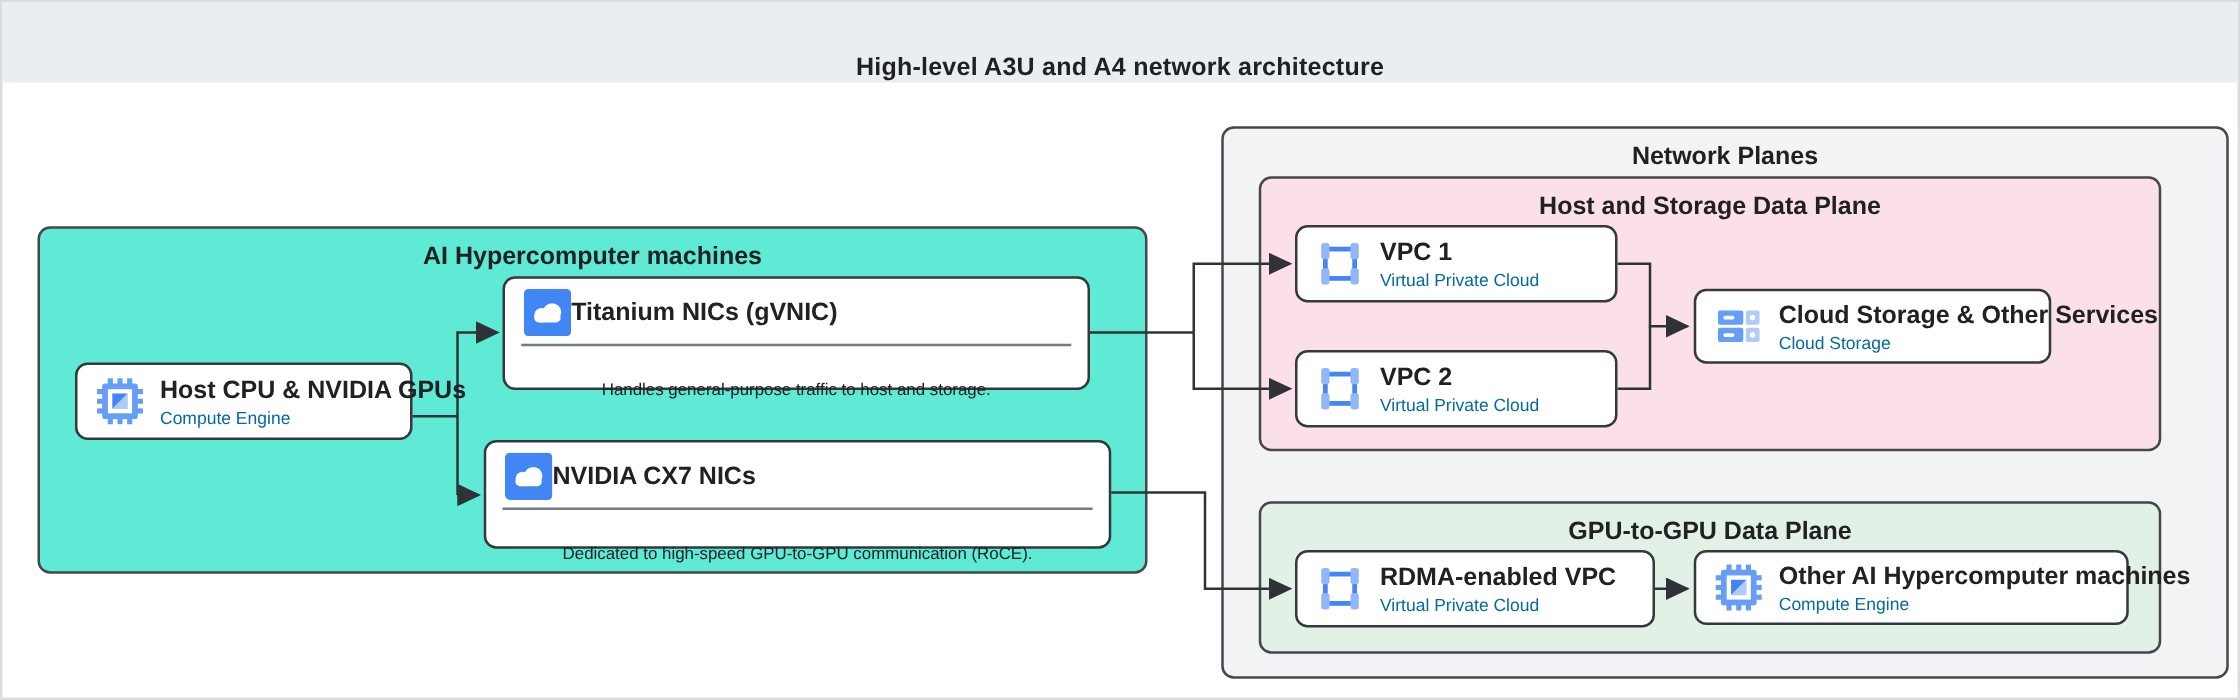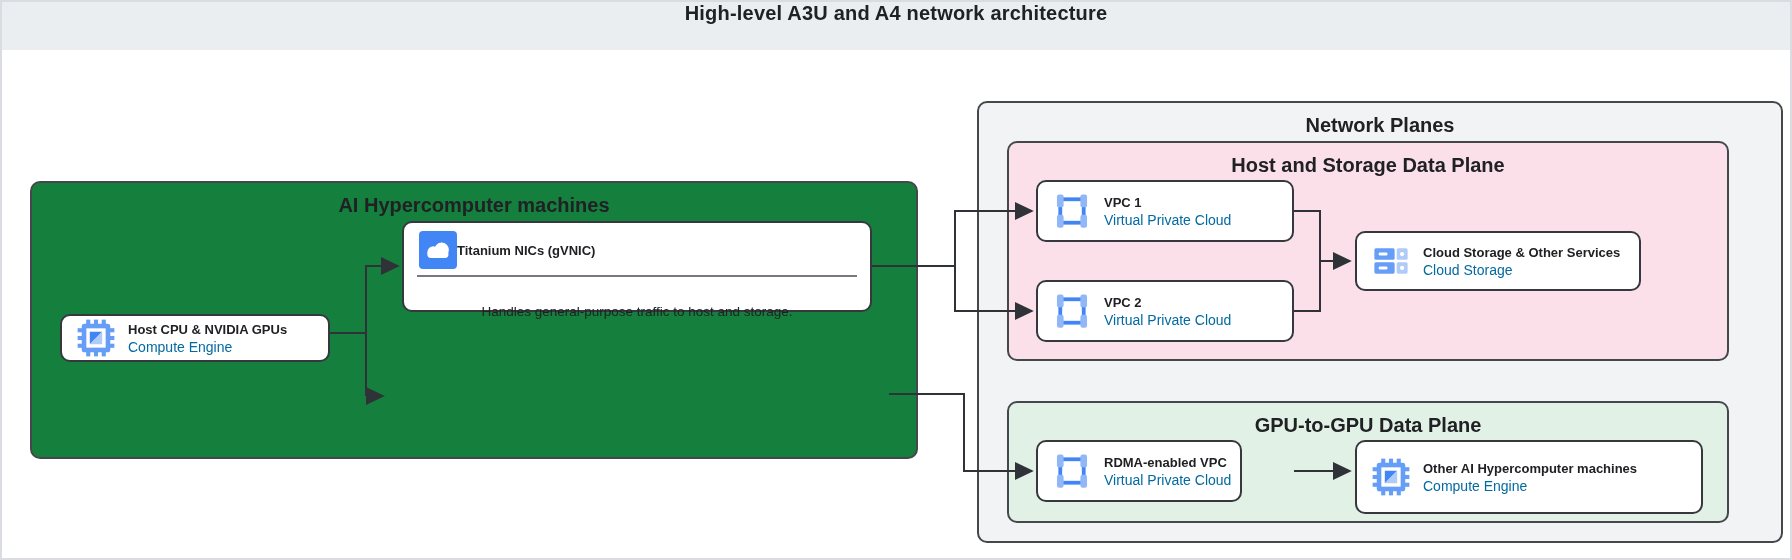--- a/index.html
+++ b/index.html
@@ -2,42 +2,42 @@
 <html><head>
 <meta charset="utf-8">
 <style>
   html,body{margin:0;padding:0;background:#fff;}
   .stage{
     position:relative;width:1792px;height:560px;box-sizing:border-box;
     background:#ffffff;border:2px solid #d9dce1;overflow:hidden;
     font-family:"Liberation Sans", sans-serif;color:#202124;
   }
   .header{
-    position:absolute;left:0;top:0;width:100%;height:48px;background:#ebeef0;
-    display:flex;align-items:flex-start;justify-content:center;
+    position:absolute;left:0;top:0;width:100%;height:64px;background:#ebeef0;
+    display:flex;align-items:flex-end;justify-content:center;
   }
   .header-title{font-size:20px;font-weight:bold;color:#202124;letter-spacing:.2px;}
   .group{position:absolute;border:2px solid #44474c;border-radius:10px;box-sizing:border-box;}
   .group-label{
     position:absolute;top:11px;left:0;right:0;text-align:center;
     font-size:20px;font-weight:bold;color:#202124;
   }
-  .g-machines{background:#15803d;}
+  .g-machines{background:#5eead4;}
   .g-netplanes{background:#f2f3f4;}
   .g-hostplane{background:#fbe0ea;}
   .g-gpuplane{background:#e2f1e5;}
   svg.wires{position:absolute;left:0;top:0;pointer-events:none;}
   .node{
     position:absolute;background:#fff;border:2px solid #35383d;border-radius:10px;
     box-sizing:border-box;display:flex;align-items:center;gap:13px;padding:0 15px;
   }
   .node .icon{flex:0 0 auto;display:flex;}
   .node .icon svg{width:38px;height:38px;}
   .txt{display:flex;flex-direction:column;gap:2px;min-width:0;}
-  .node-title{font-size:13px;font-weight:bold;color:#202124;white-space:nowrap;}
+  .node-title{font-size:20px;font-weight:bold;color:#202124;white-space:nowrap;}
   .node-sub{font-size:14px;color:#0369a1;white-space:nowrap;}
   .nicnode{flex-direction:column;align-items:stretch;gap:0;padding:0;}
   .nic-head{display:flex;align-items:center;padding:8px 15px 6px;}
   .nic-divider{border-top:2px solid #76797e;margin:0 13px;}
   .nic-desc{
     flex:1;display:flex;align-items:center;justify-content:center;
     font-size:13.5px;color:#202124;text-align:center;padding:2px 8px;margin-top:25px;
   }
 </style>
 </head>
@@ -130,21 +130,21 @@
       <path d="M870,264 H953"></path>
       <path d="M953,264 V209 H1030" marker-end="url(#arr)"></path>
       <path d="M953,264 V309 H1030" marker-end="url(#arr)"></path>
       <path d="M887,392 H962 V469 H1030" marker-end="url(#arr)"></path>
       <path d="M1292,209 H1318 V259 H1348" marker-end="url(#arr)"></path>
       <path d="M1292,309 H1318 V259"></path>
       <path d="M1292,469 H1348" marker-end="url(#arr)"></path>
     </g>
   </svg>
 
-  <div class="node" style="left:58px;top:312px;width:270px;height:48px">
+  <div class="node" style="left:58px;top:288px;width:270px;height:62px">
     <span class="icon">
         <svg>
           <use href="#i-compute"></use>
         </svg>
       </span>
     <span class="txt">
       <span class="node-title">Host CPU &amp; NVIDIA GPUs</span>
       <span class="node-sub">Compute Engine</span>
     </span>
   </div>
@@ -155,20 +155,32 @@
           <svg>
             <use href="#i-cloud"></use>
           </svg>
         </span>
       <span class="node-title">Titanium NICs (gVNIC)</span>
     </div>
     <div class="nic-divider"></div>
     <div class="nic-desc">Handles general-purpose traffic to host and storage.</div>
   </div>
 
+  <div class="node nicnode" style="left:385px;top:350px;width:502px;height:87px">
+    <div class="nic-head">
+      <span class="icon">
+          <svg>
+            <use href="#i-cloud"></use>
+          </svg>
+        </span>
+      <span class="node-title">NVIDIA CX7 NICs</span>
+    </div>
+    <div class="nic-divider"></div>
+    <div class="nic-desc">Dedicated to high-speed GPU-to-GPU communication (RoCE).</div>
+  </div>
 
   <div class="node" style="left:1034px;top:178px;width:258px;height:62px">
     <span class="icon">
         <svg>
           <use href="#i-vpc"></use>
         </svg>
       </span>
     <span class="txt">
       <span class="node-title">VPC 1</span>
       <span class="node-sub">Virtual Private Cloud</span>
@@ -192,33 +204,33 @@
         <svg>
           <use href="#i-storage"></use>
         </svg>
       </span>
     <span class="txt">
       <span class="node-title">Cloud Storage &amp; Other Services</span>
       <span class="node-sub">Cloud Storage</span>
     </span>
   </div>
 
-  <div class="node" style="left:1034px;top:438px;width:206px;height:62px">
+  <div class="node" style="left:1034px;top:438px;width:288px;height:62px">
     <span class="icon">
         <svg>
           <use href="#i-vpc"></use>
         </svg>
       </span>
     <span class="txt">
       <span class="node-title">RDMA-enabled VPC</span>
       <span class="node-sub">Virtual Private Cloud</span>
     </span>
   </div>
 
-  <div class="node" style="left:1353px;top:438px;width:348px;height:74px">
+  <div class="node" style="left:1353px;top:438px;width:348px;height:60px">
     <span class="icon">
         <svg>
           <use href="#i-compute"></use>
         </svg>
       </span>
     <span class="txt">
       <span class="node-title">Other AI Hypercomputer machines</span>
       <span class="node-sub">Compute Engine</span>
     </span>
   </div>

